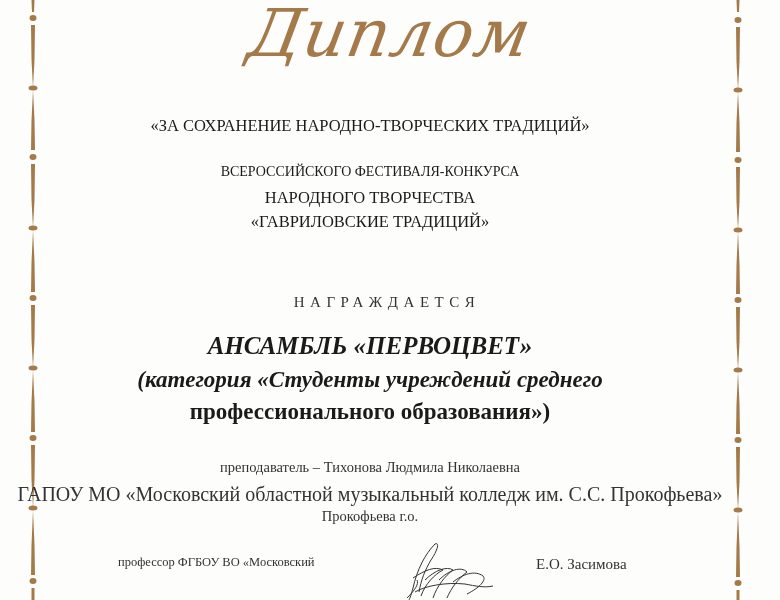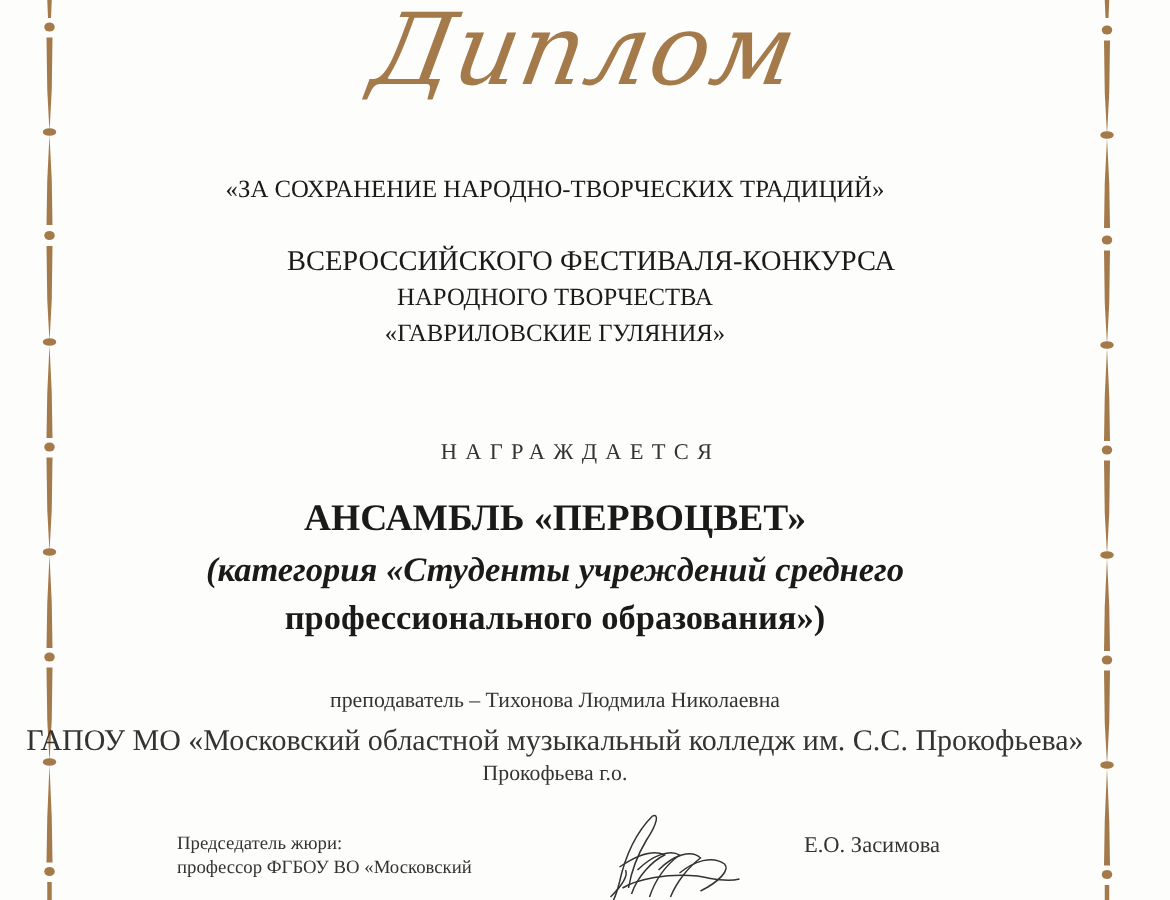--- a/index.html
+++ b/index.html
@@ -44,26 +44,26 @@
       line-height: 80px;
     }
     .line {
       position: absolute;
       left: 0;
       width: 740px;
       text-align: center;
       white-space: nowrap;
     }
     .l-award { top: 116px; font-size: 16.5px; }
-    .l-fest1 { top: 164px; font-size: 19px; padding-left: 24px; }
+    .l-fest1 { top: 164px; font-size: 14px; }
     .l-fest2 { top: 188px; font-size: 16.5px; }
     .l-fest3 { top: 212px; font-size: 16.5px; }
     .l-nom { top: 255px; font-size: 14px; color: #333; }
     .l-awarded { top: 294px; font-size: 15px; letter-spacing: 5.5px; color: #333; margin-left: 17px; }
-    .l-ensemble { top: 332px; font-size: 25px; font-weight: bold; }
+    .l-ensemble { top: 332px; font-size: 25px; font-weight: bold; font-style: italic; }
     .l-cat1 { top: 367px; font-size: 23px; font-weight: bold; font-style: italic; }
     .l-cat2 { top: 399px; font-size: 23px; font-weight: bold; }
     .l-teacher { top: 459px; font-size: 14.5px; color: #333; }
     .l-college { top: 483px; font-size: 20px; color: #333; }
     .l-city { top: 508px; font-size: 14.5px; color: #333; }
 
     .jury {
       position: absolute;
       left: 118px;
       top: 554px;
@@ -140,35 +140,34 @@
       <path d="M5.5 590 L8.5 590 L8.5 600 L5.5 600 Z"></path>
     </g>
   </svg>
 
   <div class="title">Диплом</div>
 
   <div class="line l-award">«ЗА СОХРАНЕНИЕ НАРОДНО-ТВОРЧЕСКИХ ТРАДИЦИЙ»</div>
 
   <div class="line l-fest1">ВСЕРОССИЙСКОГО ФЕСТИВАЛЯ-КОНКУРСА</div>
   <div class="line l-fest2">НАРОДНОГО ТВОРЧЕСТВА</div>
-  <div class="line l-fest3">«ГАВРИЛОВСКИЕ ГУЛЯНИЯ»</div>
+  <div class="line l-fest3">«ГАВРИЛОВСКИЕ ТРАДИЦИЙ»</div>
 
 
   <div class="line l-awarded">НАГРАЖДАЕТСЯ</div>
 
   <div class="line l-ensemble">АНСАМБЛЬ «ПЕРВОЦВЕТ»</div>
   <div class="line l-cat1">(категория «Студенты учреждений среднего</div>
   <div class="line l-cat2">профессионального образования»)</div>
 
   <div class="line l-teacher">преподаватель – Тихонова Людмила Николаевна</div>
   <div class="line l-college">ГАПОУ МО  «Московский областной музыкальный колледж им. С.С. Прокофьева»</div>
   <div class="line l-city">Прокофьева г.о.</div>
 
   <div class="jury">
-    <div>Председатель жюри:</div>
     <div>профессор ФГБОУ ВО «Московский</div>
   </div>
 
   <svg class="signature" viewBox="0 0 110 60">
     <g fill="none" stroke="#333" stroke-width="1">
       <path d="M40 4 C 30 14, 22 30, 18 48 C 16 56, 14 60, 14 60"></path>
       <path d="M40 4 C 44 2, 44 8, 36 20 C 30 30, 26 40, 24 52"></path>
       <path d="M18 38 C 30 30, 40 26, 48 30 C 40 34, 30 44, 26 56"></path>
       <path d="M30 40 C 40 30, 52 26, 58 30 C 50 36, 42 46, 38 58"></path>
       <path d="M44 40 C 54 30, 66 26, 72 32 C 64 38, 56 48, 52 58"></path>

